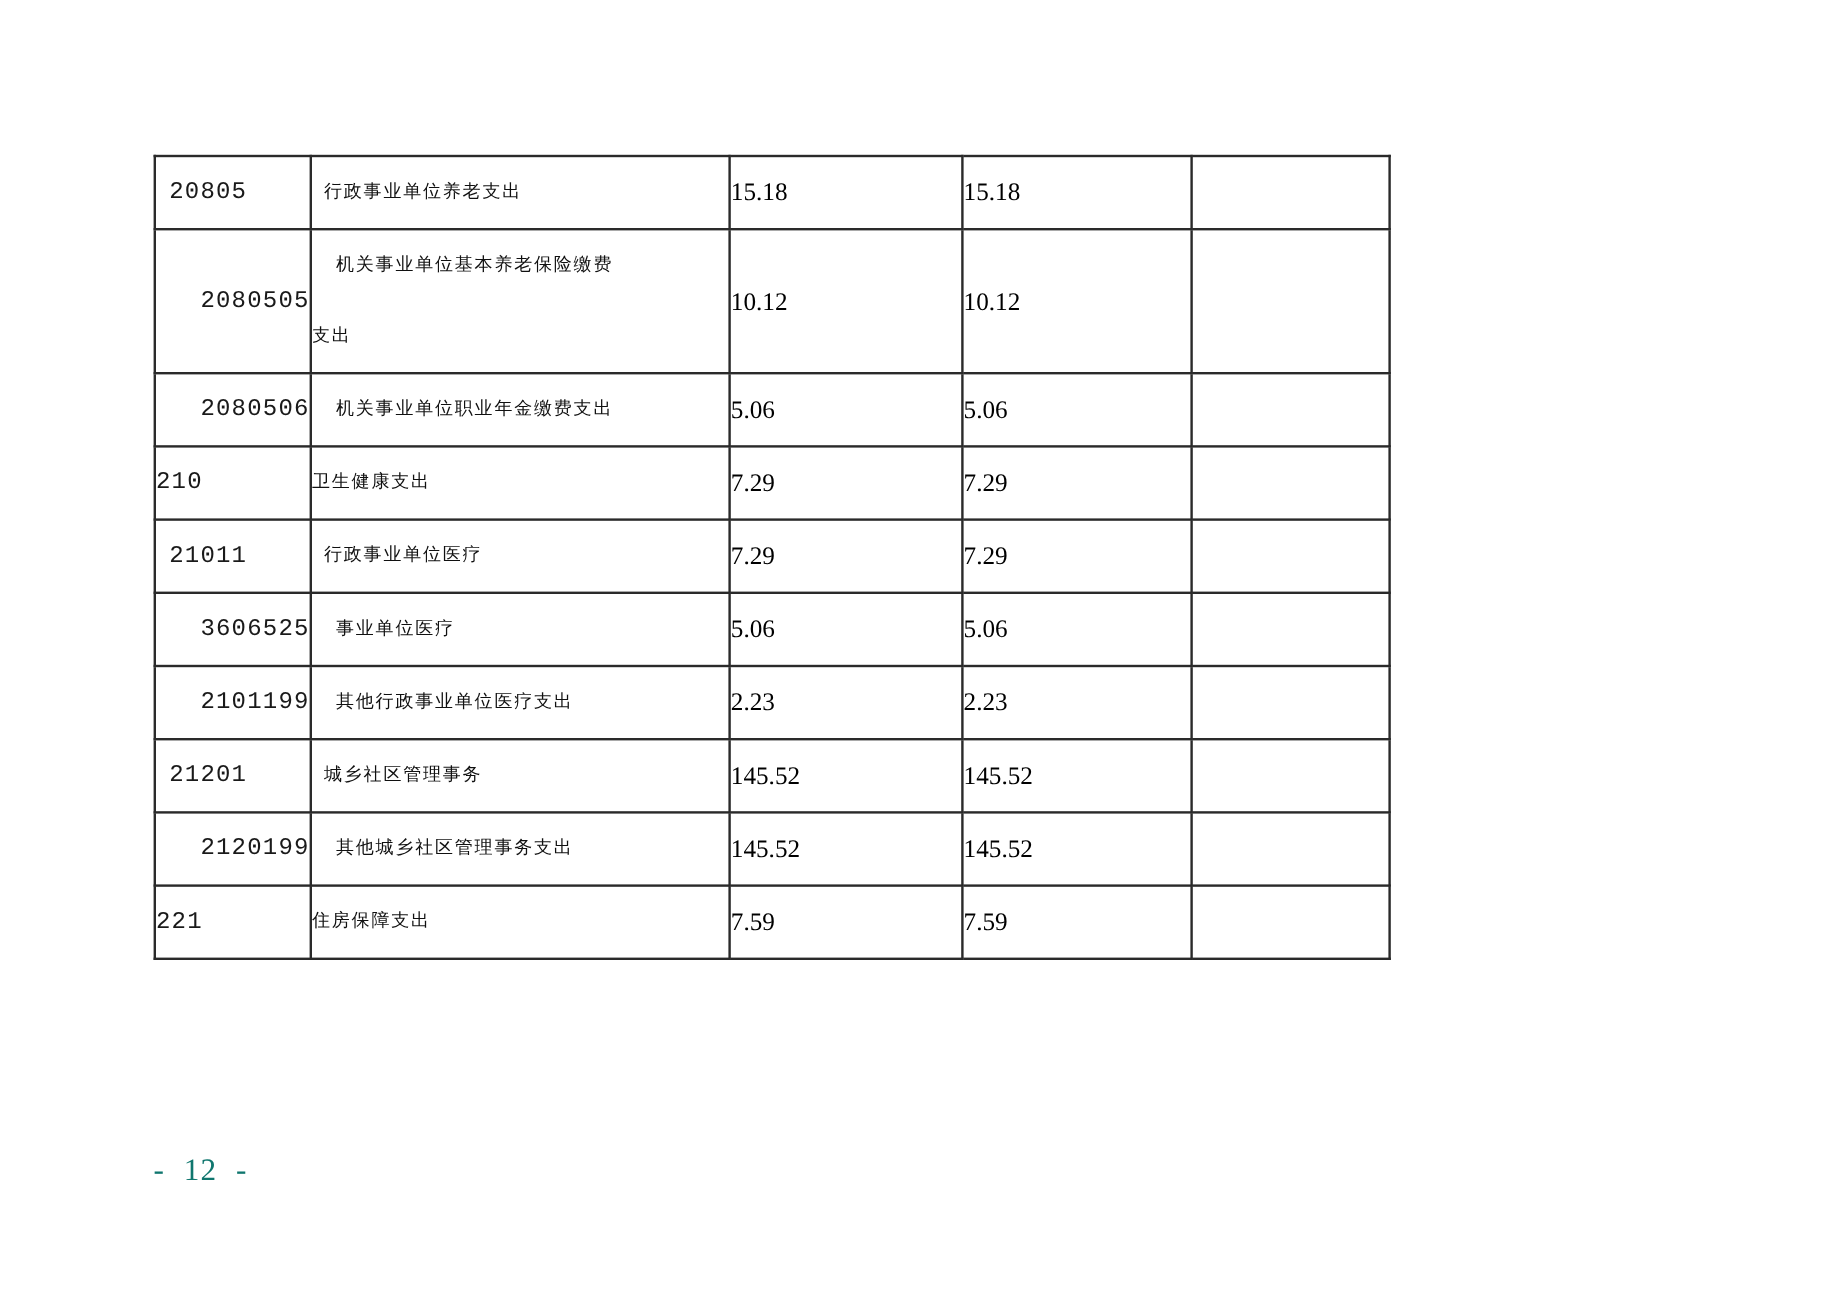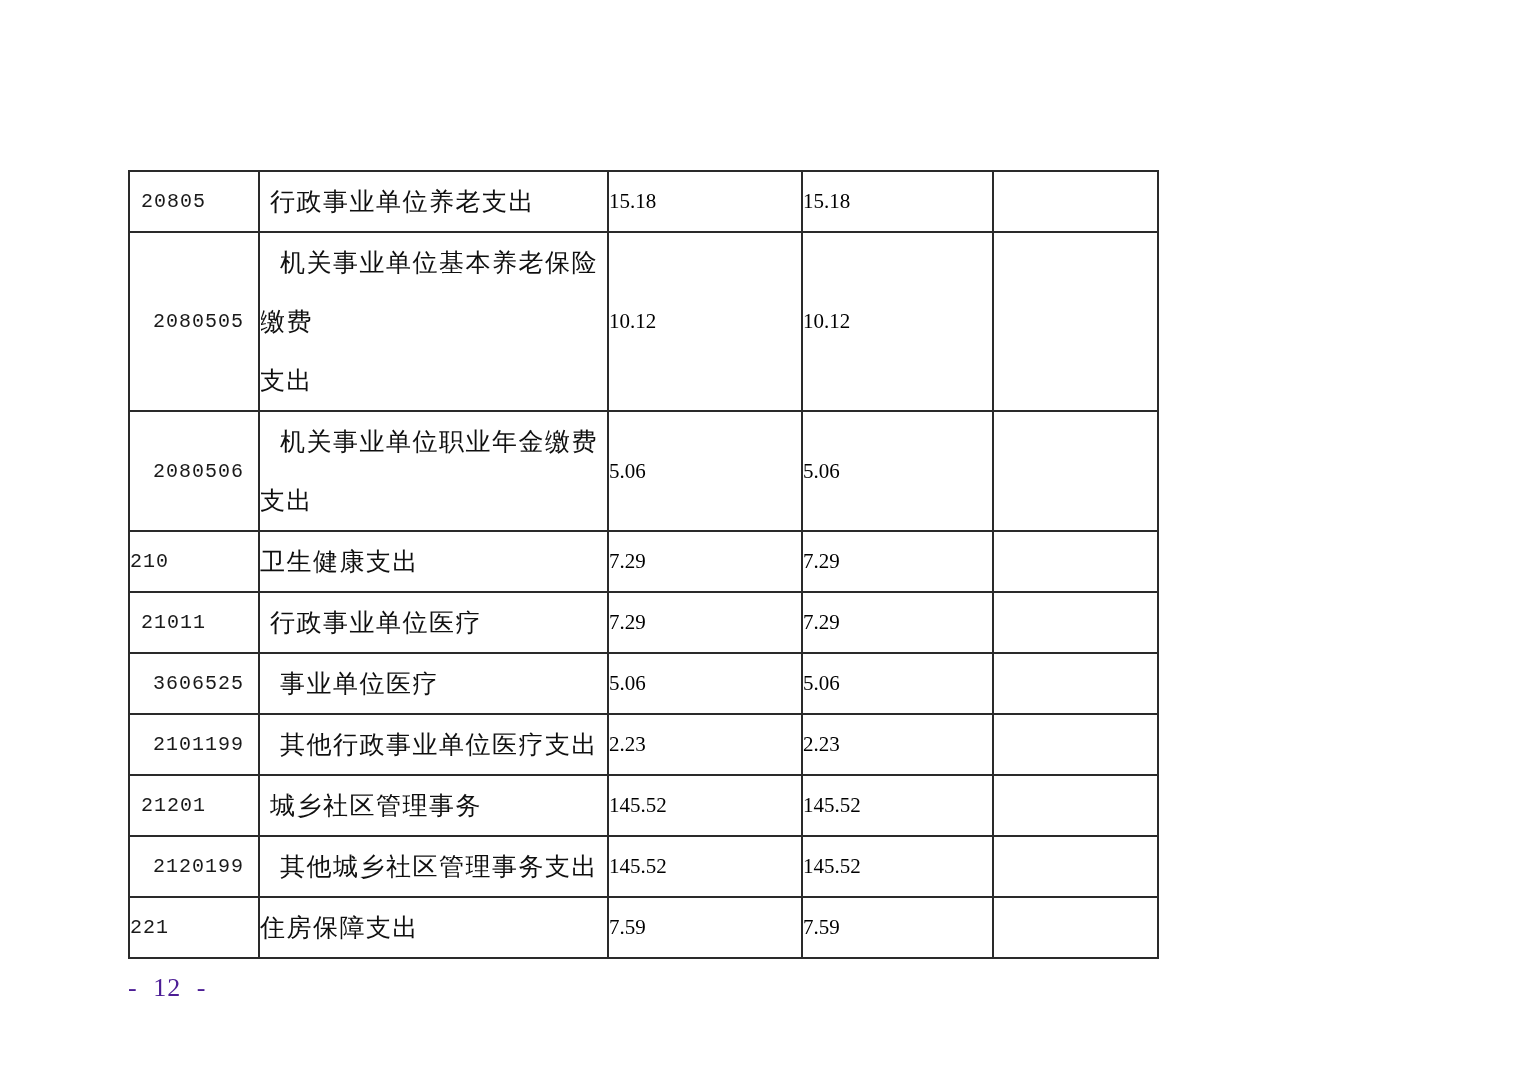--- a/index.html
+++ b/index.html
@@ -12,21 +12,20 @@
     height: 1074px;
     position: relative;
     overflow: hidden;
     font-family: "Liberation Serif", "DejaVu Serif", serif;
     color: #141414;
   }
   .sheet {
     position: absolute;
     inset: 0;
     background: #ffffff;
-    margin-top: 41px;
   }
   table.budget {
     position: absolute;
     left: 128px;
     top: 129px;
     width: 1029px;
     border-collapse: collapse;
     table-layout: fixed;
   }
   table.budget td {
@@ -39,48 +38,48 @@
     height: 59px;
   }
   td.code {
     font-family: "Liberation Mono", "DejaVu Sans Mono", monospace;
     font-size: 20px;
     letter-spacing: 1px;
     padding-left: 10px;
     color: #1a1a1a;
   }
   td.code.ind1 { text-indent: 11px; }
-  td.code.ind2 { text-indent: 23px; }
+  td.code.ind2 { text-indent: 23px; text-align: right; }
   td.name {
-    font-size: 25px;
+    font-size: 15px;
     letter-spacing: 1.5px;
     padding-left: 12px;
     padding-right: 6px;
     line-height: 59px;
     white-space: pre-line;
     color: #101010;
   }
   td.name.ind1 { text-indent: 10px; }
   td.name.ind2 { text-indent: 20px; border-radius: 12px; }
   td.num {
     font-size: 21px;
     padding-right: 10px;
     color: #000000;
   }
   td.blank {
     background: #ffffff;
   }
   .pageno {
     position: absolute;
     left: 128px;
-    top: 932px;
+    top: 960px;
     font-size: 26px;
     letter-spacing: 1px;
     word-spacing: 8px;
-    color: #4c1d95;
+    color: #0f766e;
   }
 </style>
 </head>
 <body>
 
 <div class="sheet">
 
   <table class="budget">
     <colgroup>
       <col style="width:130px">

